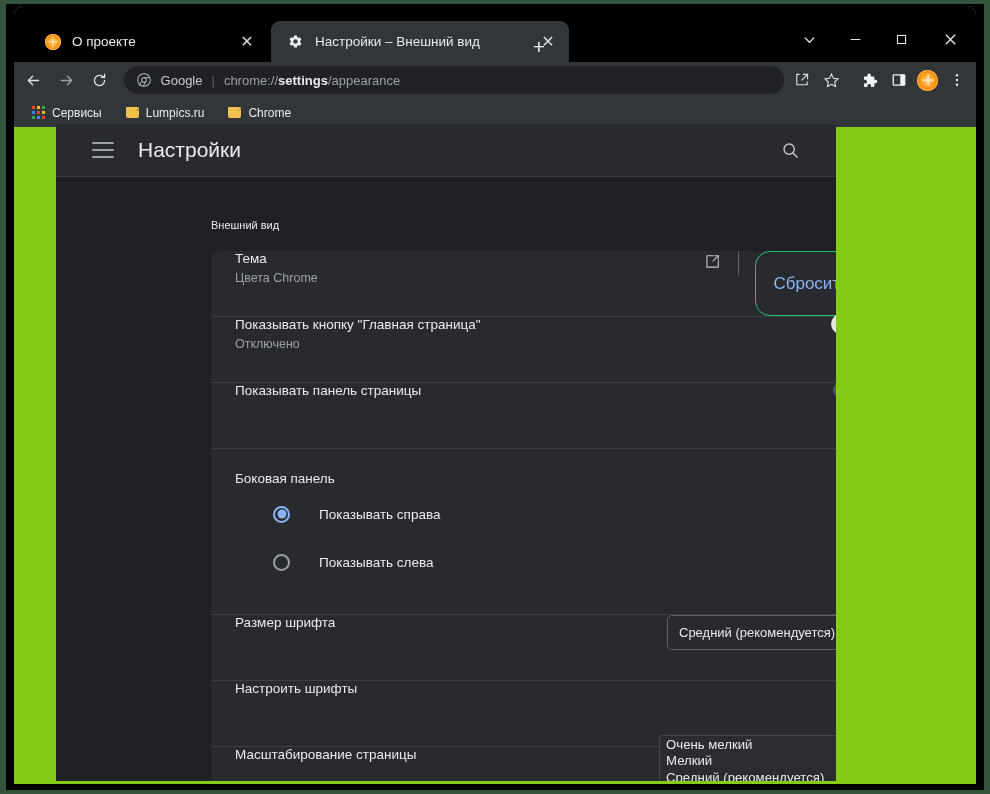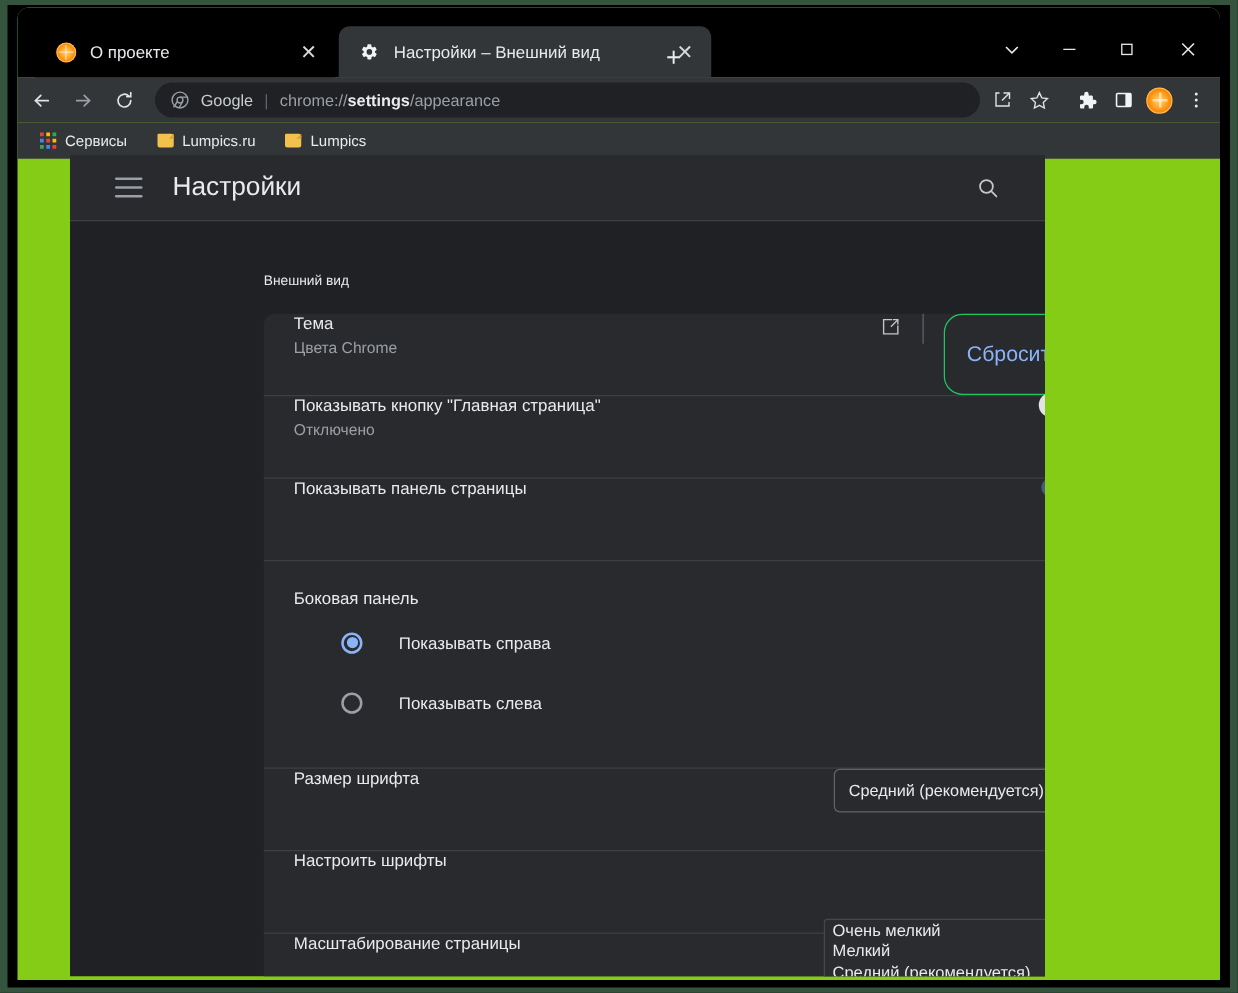--- a/index.html
+++ b/index.html
@@ -338,21 +338,21 @@
             <i style="background:#ea4335"></i>
         </span>
         <span class="bm-label">Сервисы</span>
       </div>
       <div class="bm" style="margin-left:8px">
         <span class="folder-ic"></span>
         <span class="bm-label">Lumpics.ru</span>
       </div>
       <div class="bm" style="margin-left:8px">
         <span class="folder-ic"></span>
-        <span class="bm-label">Lumpics</span>
+        <span class="bm-label">Chrome</span>
       </div>
     </div>
 
     <div id="page">
 
       <div id="settings-header">
         <div id="hamburger">
             <i></i>
             <i></i>
             <i></i>

